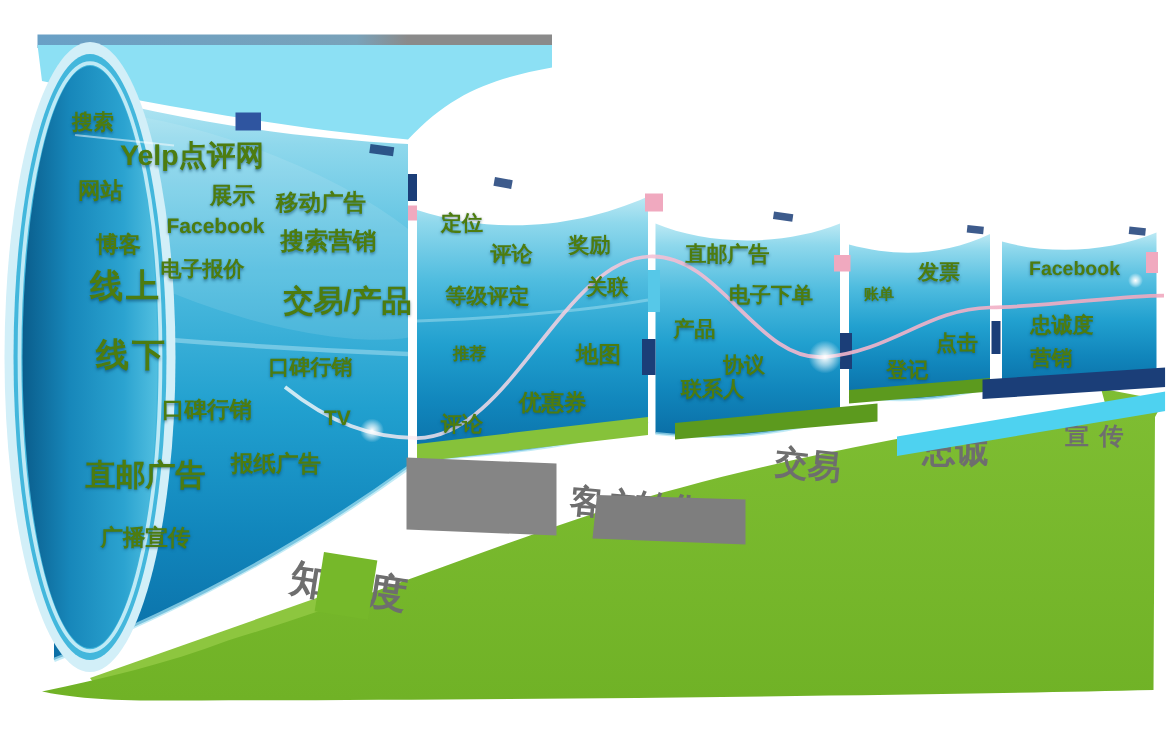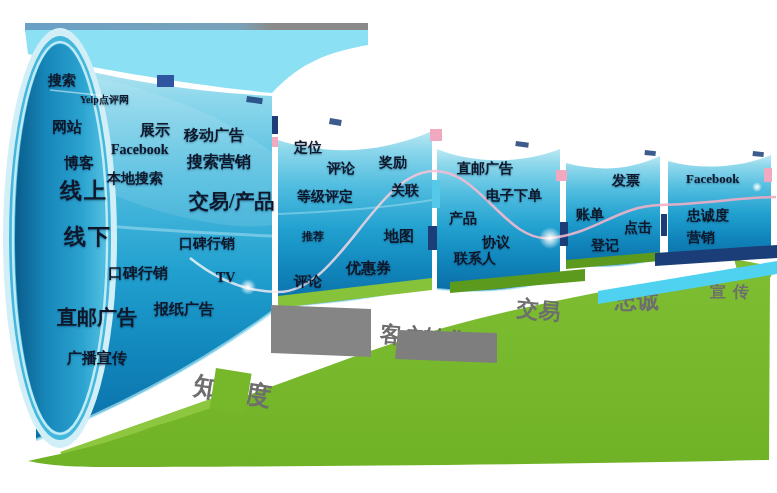--- a/index.html
+++ b/index.html
@@ -1,21 +1,21 @@
 <!DOCTYPE html>
 <html><head>
 <meta charset="utf-8">
 <style>
   html,body{margin:0;padding:0;background:#fff;}
   #stage{position:relative;width:777px;height:493px;overflow:hidden;background:#fff;
          font-family:"Liberation Sans","DejaVu Sans",sans-serif;}
   #stage svg{position:absolute;left:0;top:0;}
   .layer{position:absolute;left:0;top:0;width:777px;height:493px;pointer-events:none;}
-  .lbl{position:absolute;color:#0f172a;line-height:1;white-space:nowrap;font-weight:bold;
-       text-shadow:0 1px 2px rgba(8,62,98,.55);font-family:Liberation Serif, serif;}
+  .lbl{position:absolute;color:#4d7c0f;line-height:1;white-space:nowrap;font-weight:bold;
+       text-shadow:0 1px 2px rgba(8,62,98,.55);}
   .lbl.big{letter-spacing:2px;}
   .glbl{position:absolute;color:#6e6e6e;line-height:1;white-space:nowrap;font-weight:bold;
         transform-origin:left top;}
   .z1{z-index:1}.z3{z-index:3}.z4{z-index:4}.z5{z-index:5}.z6{z-index:6}
 </style>
 </head>
 <body>
 
 <div id="stage">
 
@@ -135,28 +135,28 @@
     <path d="M271,305 L371,309 L371,357 L271,353 Z" fill="#858585"></path>
     <path d="M398,330 L497,333 L497,363 L395,359 Z" fill="#7e7e7e"></path>
     <rect x="216" y="368" width="36" height="40" fill="#76b82a" transform="rotate(9 216 368)"></rect>
     <path d="M655,253 L777,245 L777,258 L655,266 Z" fill="#1b3e78"></path>
     <path d="M598,291 L777,261 L777,274 L598,304 Z" fill="#4ed2f0"></path>
   </svg>
 
   <div class="layer z6">
 
     <div class="lbl" style="left:48px;top:74px;font-size:14px">搜索</div>
-    <div class="lbl" style="left:80px;top:95px;font-size:10px">Yelp点评网</div>
+    <div class="lbl" style="left:80px;top:95px;font-size:19px">Yelp点评网</div>
     <div class="lbl" style="left:52px;top:120px;font-size:15px">网站</div>
     <div class="lbl" style="left:140px;top:123px;font-size:15px">展示</div>
     <div class="lbl" style="left:184px;top:128px;font-size:15px">移动广告</div>
     <div class="lbl" style="left:111px;top:143px;font-size:14px">Facebook</div>
     <div class="lbl" style="left:64px;top:156px;font-size:15px">博客</div>
     <div class="lbl" style="left:187px;top:154px;font-size:16px">搜索营销</div>
-    <div class="lbl" style="left:107px;top:172px;font-size:14px">本地搜索</div>
+    <div class="lbl" style="left:107px;top:172px;font-size:14px">电子报价</div>
     <div class="lbl big" style="left:60px;top:180px;font-size:22px">线上</div>
     <div class="lbl" style="left:189px;top:191px;font-size:20px">交易/产品</div>
     <div class="lbl big" style="left:64px;top:226px;font-size:22px">线下</div>
     <div class="lbl" style="left:179px;top:237px;font-size:14px">口碑行销</div>
     <div class="lbl" style="left:108px;top:266px;font-size:15px">口碑行销</div>
     <div class="lbl" style="left:216px;top:271px;font-size:14px">TV</div>
     <div class="lbl" style="left:57px;top:307px;font-size:20px">直邮广告</div>
     <div class="lbl" style="left:154px;top:302px;font-size:15px">报纸广告</div>
     <div class="lbl" style="left:67px;top:351px;font-size:15px">广播宣传</div>
 
@@ -170,21 +170,21 @@
     <div class="lbl" style="left:346px;top:261px;font-size:15px">优惠券</div>
     <div class="lbl" style="left:294px;top:275px;font-size:14px">评论</div>
 
     <div class="lbl" style="left:457px;top:162px;font-size:14px">直邮广告</div>
     <div class="lbl" style="left:486px;top:189px;font-size:14px">电子下单</div>
     <div class="lbl" style="left:449px;top:212px;font-size:14px">产品</div>
     <div class="lbl" style="left:482px;top:236px;font-size:14px">协议</div>
     <div class="lbl" style="left:454px;top:252px;font-size:14px">联系人</div>
 
     <div class="lbl" style="left:612px;top:174px;font-size:14px">发票</div>
-    <div class="lbl" style="left:576px;top:208px;font-size:14px">账单</div>
+    <div class="lbl" style="left:576px;top:192px;font-size:10px">账单</div>
     <div class="lbl" style="left:624px;top:221px;font-size:14px">点击</div>
     <div class="lbl" style="left:591px;top:239px;font-size:14px">登记</div>
 
     <div class="lbl" style="left:686px;top:172px;font-size:13px">Facebook</div>
     <div class="lbl" style="left:687px;top:209px;font-size:14px">忠诚度</div>
     <div class="lbl" style="left:687px;top:231px;font-size:14px">营销</div>
   </div>
 </div>
 
 </body></html>

